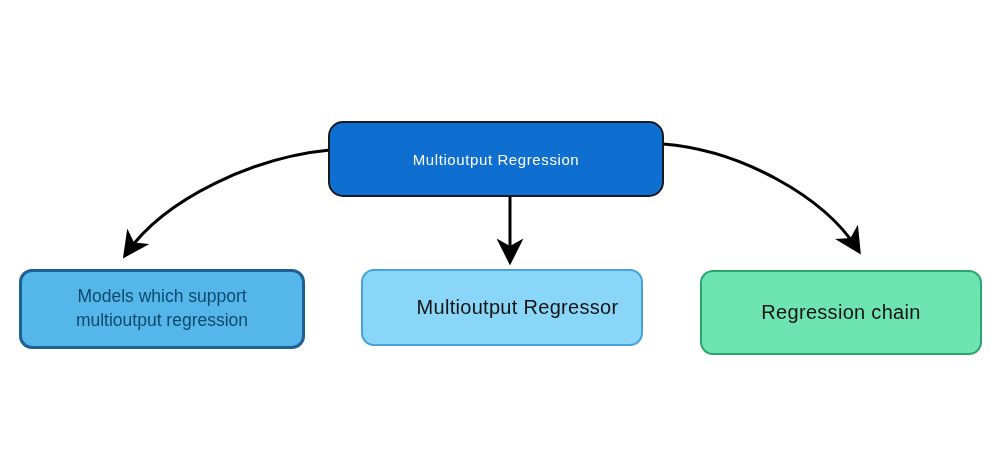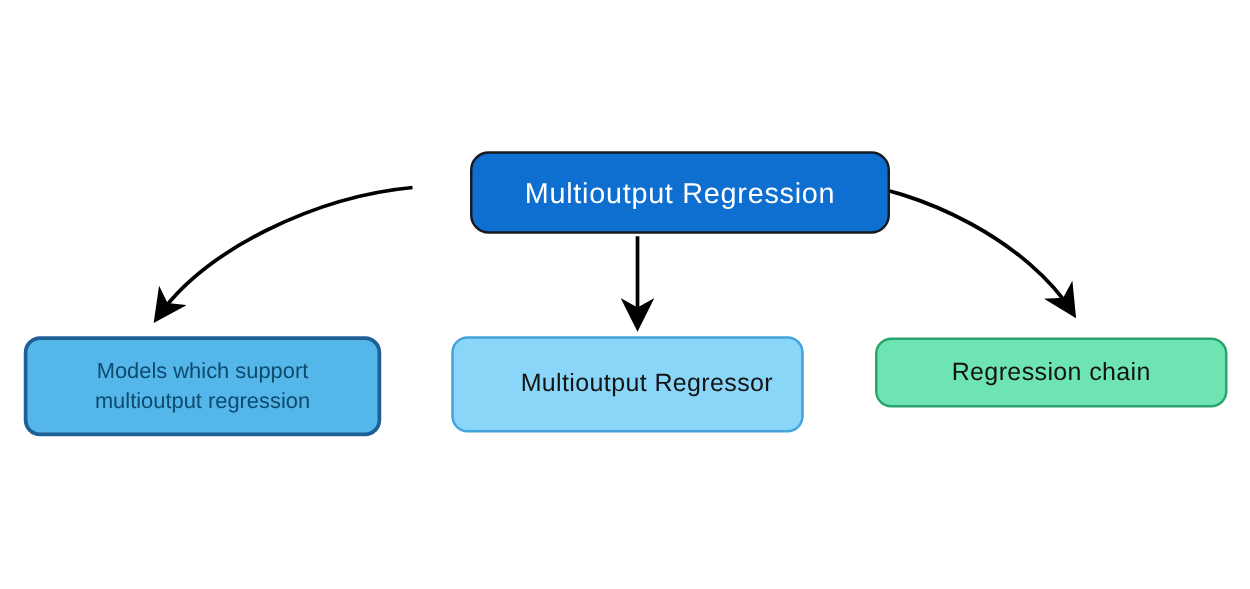--- a/index.html
+++ b/index.html
@@ -17,45 +17,44 @@
     pointer-events: none;
   }
   .node {
     position: absolute;
     display: flex; align-items: center; justify-content: center;
     text-align: center;
     border-radius: 13px;
   }
   .node .label { display: block; width: 100%; }
   .node-root {
-    left: 328px; top: 121px; width: 336px; height: 66px;
+    left: 328px; top: 121px; width: 336px; height: 76px;
     background: #0e6fd0;
     border: 2px solid #171b21;
     color: #ffffff;
-    font-size: 23px; font-weight: 500; letter-spacing: 0.6px;
+    font-size: 15px; font-weight: 500; letter-spacing: 0.6px;
     border-radius: 15px;
-    margin-left: 48px;
   }
   .node-left {
     left: 19px; top: 269px; width: 286px; height: 80px;
     background: #55b6ea;
     border: 3px solid #1e6096;
     color: #0c4a6e;
     font-size: 17.5px; font-weight: 500; line-height: 1.35;
     padding: 0 16px;
   }
   .node-mid {
     left: 361px; top: 269px; width: 282px; height: 77px;
     background: #8ad6f8;
     border: 2px solid #44a3d9;
     color: #131313;
     font-size: 20px; font-weight: 500; letter-spacing: 0.3px; padding-left: 31px;
   }
   .node-right {
-    left: 700px; top: 270px; width: 282px; height: 56px;
+    left: 700px; top: 270px; width: 282px; height: 85px;
     background: #6ee4b2;
     border: 2px solid #2ba56e;
     color: #131313;
     font-size: 20px; font-weight: 500; letter-spacing: 0.3px;
   }
 </style>
 </head>
 <body>
 
 <div class="canvas">

